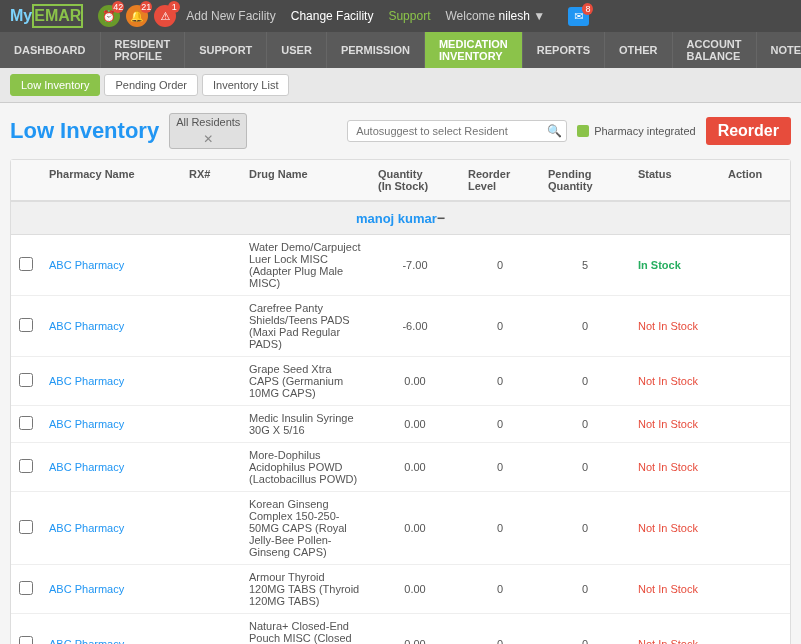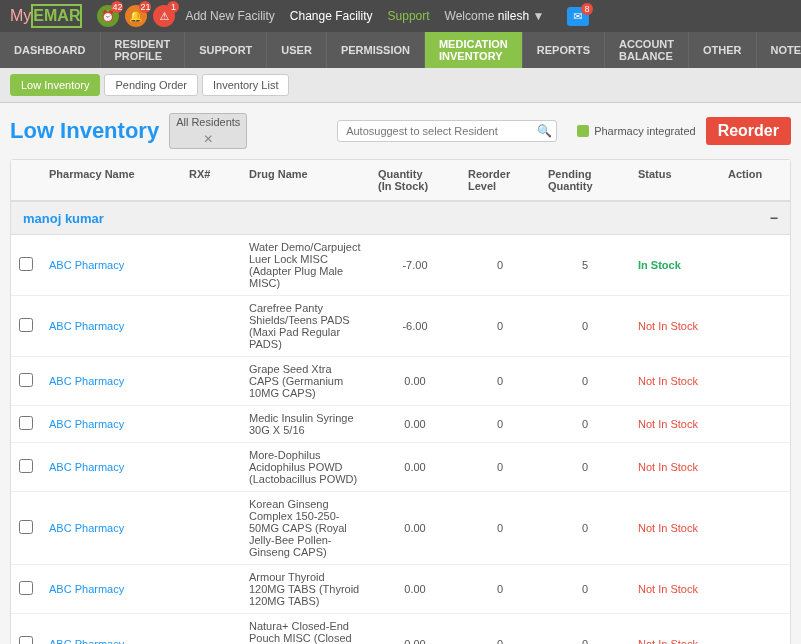--- a/index.html
+++ b/index.html
@@ -1,21 +1,21 @@
 <!DOCTYPE html>
 <html><head>
   <meta charset="utf-8">
   <style>
     * { box-sizing: border-box; margin: 0; padding: 0; }
     body { font-family: Arial, sans-serif; font-size: 12px; background: #f0f0f0; width: 801px; min-height: 644px; overflow-x: hidden; }
 
     
     .top-bar { background: #4a4a4a; display: flex; align-items: center; padding: 0 10px; height: 32px; }
     .logo { display: flex; align-items: center; margin-right: 15px; }
-    .logo-my { color: #fca5a5; font-weight: normal; font-size: 16px; }
+    .logo-my { color: #7dd3fc; font-weight: bold; font-size: 16px; }
     .logo-emar { color: #8bc34a; font-weight: bold; font-size: 16px; border: 2px solid #8bc34a; padding: 1px 0; }
     .top-icons { display: flex; align-items: center; gap: 6px; margin-right: 10px; }
     .icon-circle { background: #6a9a2a; border-radius: 50%; width: 22px; height: 22px; display: flex; align-items: center; justify-content: center; color: white; font-size: 11px; position: relative; }
     .badge { position: absolute; top: -4px; right: -4px; background: #e74c3c; border-radius: 50%; width: 12px; height: 12px; font-size: 9px; display: flex; align-items: center; justify-content: center; color: white; }
     .top-links { display: flex; align-items: center; gap: 15px; flex: 1; }
     .top-link { color: #ccc; font-size: 12px; cursor: pointer; text-decoration: none; }
     .top-link.active { color: white; }
     .support-link { color: #8bc34a; font-size: 12px; cursor: pointer; }
     .welcome-text { color: #ccc; font-size: 12px; }
     .welcome-name { color: white; }
@@ -35,31 +35,31 @@
     .page-content { padding: 10px; background: #f5f5f5; }
 
     
     .page-header { display: flex; align-items: center; gap: 10px; margin-bottom: 10px; }
     .page-title { color: #2196f3; font-size: 22px; font-weight: bold; }
     .filter-tag { display: flex; align-items: center; background: #e0e0e0; border: 1px solid #bbb; border-radius: 3px; padding: 2px 6px; font-size: 11px; color: #555; gap: 4px; flex-direction: column; }
     .filter-tag-x { cursor: pointer; color: #888; font-size: 12px; }
     .search-box { margin-left: auto; position: relative; }
     .search-input { border: 1px solid #ccc; border-radius: 3px; padding: 4px 25px 4px 8px; font-size: 11px; width: 220px; color: #888; }
     .search-icon-btn { position: absolute; right: 5px; top: 50%; transform: translateY(-50%); color: #888; cursor: pointer; }
-    .pharmacy-badge { display: flex; align-items: center; gap: 5px; font-size: 11px; color: #555; margin-left: 10px; }
+    .pharmacy-badge { display: flex; align-items: center; gap: 5px; font-size: 11px; color: #555; }
     .green-dot { width: 12px; height: 12px; background: #8bc34a; border-radius: 2px; display: inline-block; }
     .reorder-btn { background: #e74c3c; color: white; border: none; padding: 5px 12px; border-radius: 3px; cursor: pointer; font-size: 16px; font-weight: bold; }
 
     
     .table-container { background: white; border: 1px solid #ddd; border-radius: 3px; }
     .table-header { display: grid; grid-template-columns: 30px 140px 60px 1fr 90px 80px 90px 90px 70px; background: #f8f8f8; border-bottom: 2px solid #ddd; padding: 8px 0; }
     .th { font-size: 11px; font-weight: bold; color: #555; padding: 0 8px; text-align: left; }
 
     
-    .group-header { display: flex; align-items: center; justify-content: space-between; padding: 8px 12px; background: #f0f0f0; border-bottom: 1px solid #ddd; cursor: pointer; }
+    .group-header { display: flex; align-items: center; justify-content: center; padding: 8px 12px; background: #f0f0f0; border-bottom: 1px solid #ddd; cursor: pointer; }
     .group-name { color: #2196f3; font-size: 13px; font-weight: bold; }
     .group-toggle { color: #555; font-size: 14px; cursor: pointer; font-weight: bold; }
 
     
     .table-row { display: grid; grid-template-columns: 30px 140px 60px 1fr 90px 80px 90px 90px 70px; border-bottom: 1px solid #eee; align-items: center; padding: 6px 0; }
     .td { font-size: 11px; color: #555; padding: 0 8px; }
     .td.pharmacy { color: #2196f3; cursor: pointer; }
     .td.status-in-stock { color: #27ae60; font-weight: bold; }
     .td.status-not-in-stock { color: #e74c3c; }
     .td.center { text-align: center; }
@@ -104,22 +104,22 @@
 </div>
 
 <div class="nav-bar" id="nav-bar">
     <div class="nav-item">DASHBOARD</div>
     <div class="nav-item">RESIDENT PROFILE</div>
     <div class="nav-item">SUPPORT</div>
     <div class="nav-item">USER</div>
     <div class="nav-item">PERMISSION</div>
     <div class="nav-item active">MEDICATION INVENTORY</div>
     <div class="nav-item">REPORTS</div>
+    <div class="nav-item">OTHER</div>
     <div class="nav-item">ACCOUNT BALANCE</div>
-    <div class="nav-item">OTHER</div>
     <div class="nav-item">Notes</div>
   </div>
 
 <div class="sub-nav" id="sub-nav">
     <div class="sub-tab active">Low Inventory</div>
     <div class="sub-tab">Pending Order</div>
     <div class="sub-tab">Inventory List</div>
   </div>
 
 <div class="page-content">

